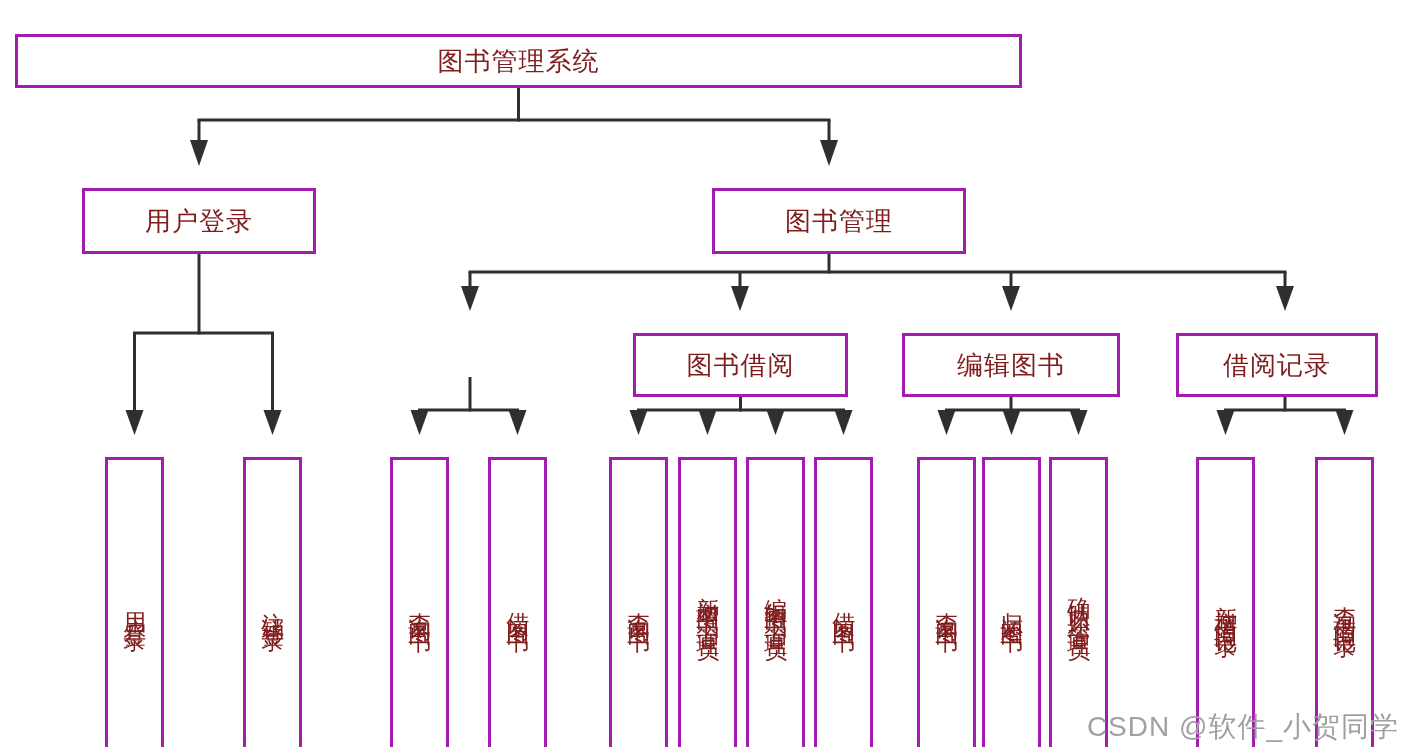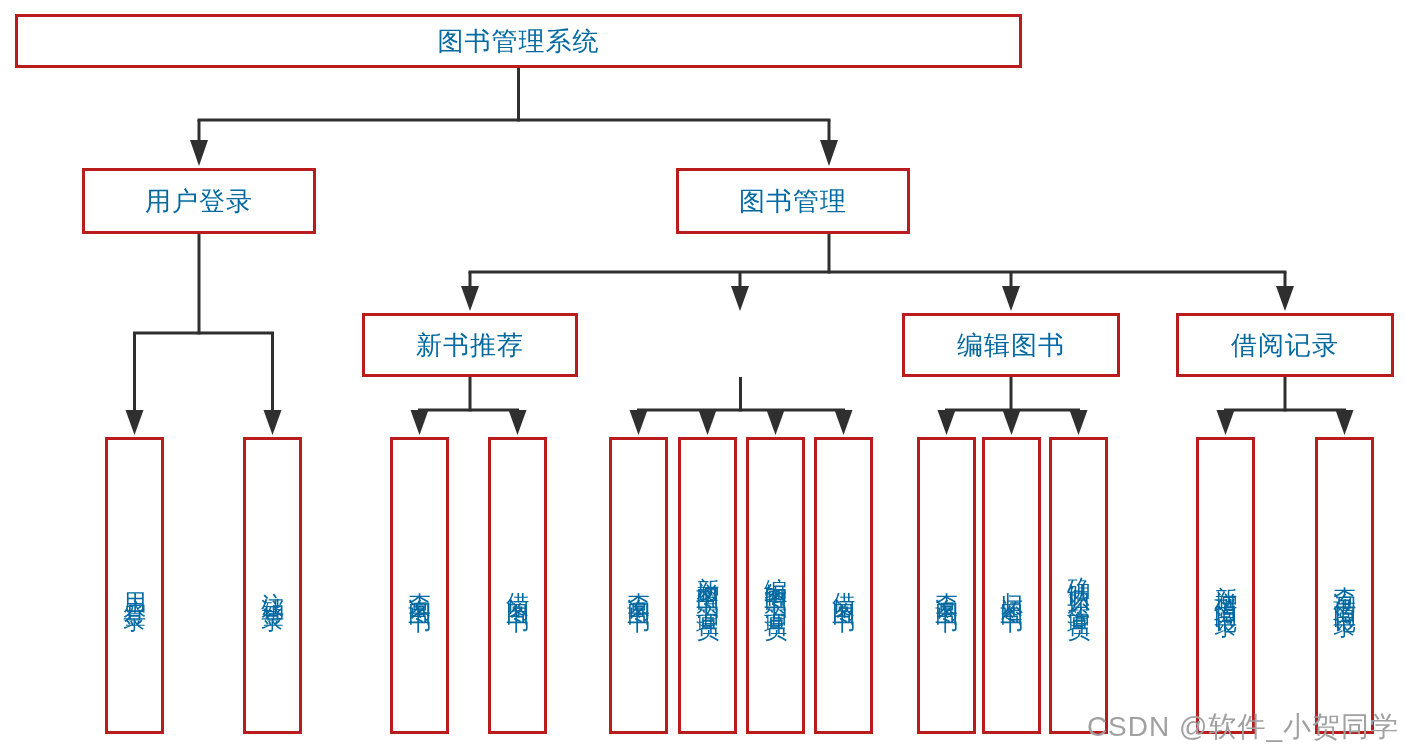--- a/index.html
+++ b/index.html
@@ -7,45 +7,46 @@
     position:relative;
     width:1405px;height:747px;
     background:#ffffff;
     font-family:"Liberation Sans","DejaVu Sans",sans-serif;
     overflow:hidden;
   }
   .wires{position:absolute;left:0;top:0;z-index:0;}
   .node{
     position:absolute;
     box-sizing:border-box;
-    border:3px solid #b91c1c;
+    border:3px solid #a21caf;
     background:#ffffff;
     display:flex;align-items:center;justify-content:center;
-    color:#0369a1;
+    color:#7f1d1d;
     font-size:26px;
     z-index:1;
     letter-spacing:1px;
+    margin-top:20px;
   }
   .vnode{
     writing-mode:vertical-rl;
     text-orientation:mixed;
     font-size:23px;
     letter-spacing:6px;
     line-height:1.1;
   }
   
   .n-root{left:15px;top:14px;width:1007px;height:54px;}
   
   .n-login{left:82px;top:168px;width:234px;height:66px;}
-  .n-mgmt{left:676px;top:168px;width:234px;height:66px;}
+  .n-mgmt{left:712px;top:168px;width:254px;height:66px;}
   
   .n-newbook{left:362px;top:313px;width:216px;height:64px;}
   .n-borrow{left:633px;top:313px;width:215px;height:64px;}
   .n-current{left:902px;top:313px;width:218px;height:64px;}
-  .n-records{left:1176px;top:313px;width:218px;height:64px;}
+  .n-records{left:1176px;top:313px;width:202px;height:64px;}
   
   .leaf{top:437px;height:297px;width:59px;}
   .l-1{left:105px;}  .l-2{left:243px;}
   .l-3{left:390px;}  .l-4{left:488px;}
   .l-5{left:609px;}  .l-6{left:678px;}
   .l-7{left:746px;}  .l-8{left:814px;}
   .l-9{left:917px;}  .l-10{left:982px;} .l-11{left:1049px;}
   .l-12{left:1196px;}.l-13{left:1315px;}
   .watermark{
     position:absolute;
@@ -122,21 +123,21 @@
       <polygon points="1216.5,410 1234.5,410 1225.5,435"></polygon>
       <polygon points="1335.5,410 1353.5,410 1344.5,435"></polygon>
     </g>
   </svg>
 
   <div class="node n-root">图书管理系统</div>
 
   <div class="node n-login">用户登录</div>
   <div class="node n-mgmt">图书管理</div>
 
-  <div class="node n-newbook">新书推荐</div>
+  <div class="node n-borrow">图书借阅</div>
   <div class="node n-current">编辑图书</div>
   <div class="node n-records">借阅记录</div>
 
   <div class="node vnode leaf l-1">用户登录</div>
   <div class="node vnode leaf l-2">注销登录</div>
 
   <div class="node vnode leaf l-3">查询图书</div>
   <div class="node vnode leaf l-4">借阅图书</div>
 
   <div class="node vnode leaf l-5">查询图书</div>

